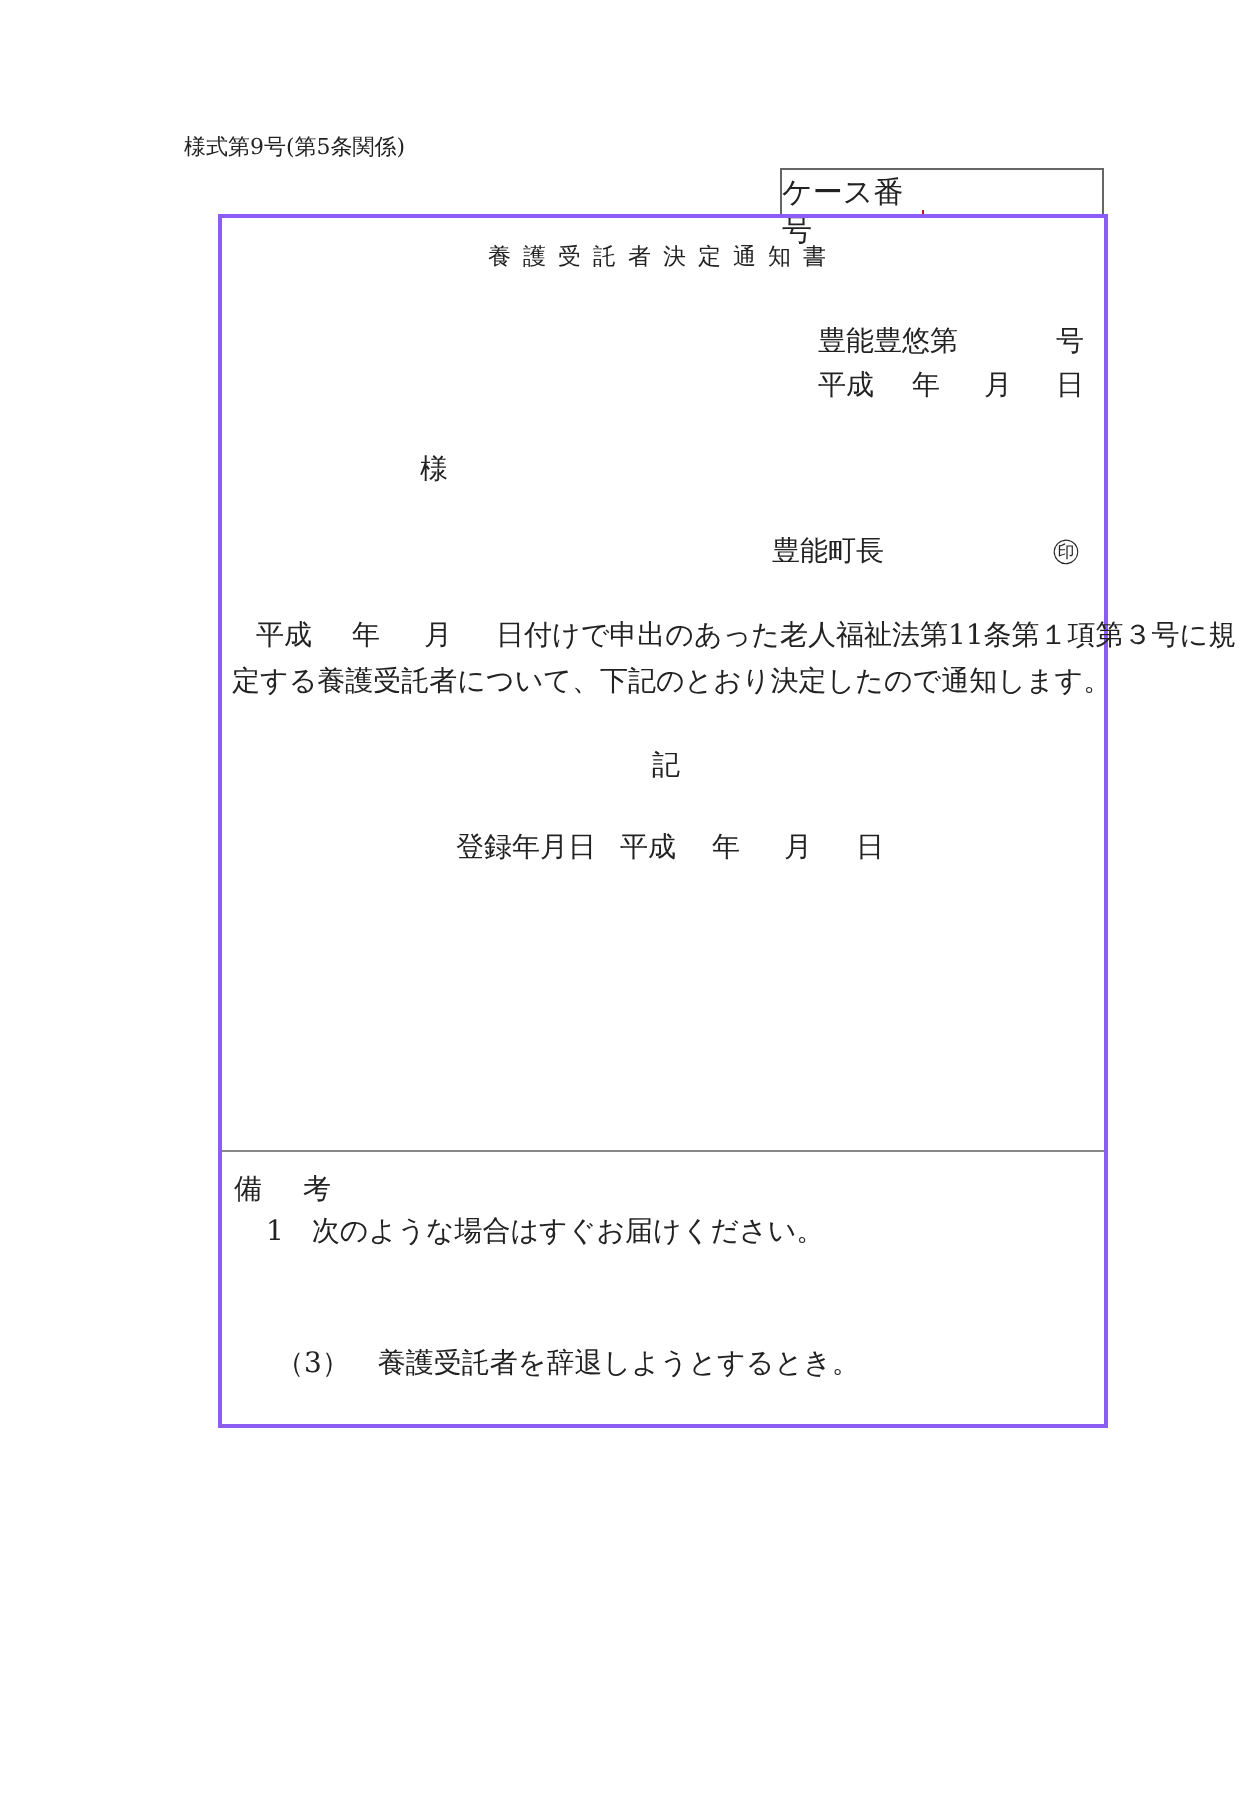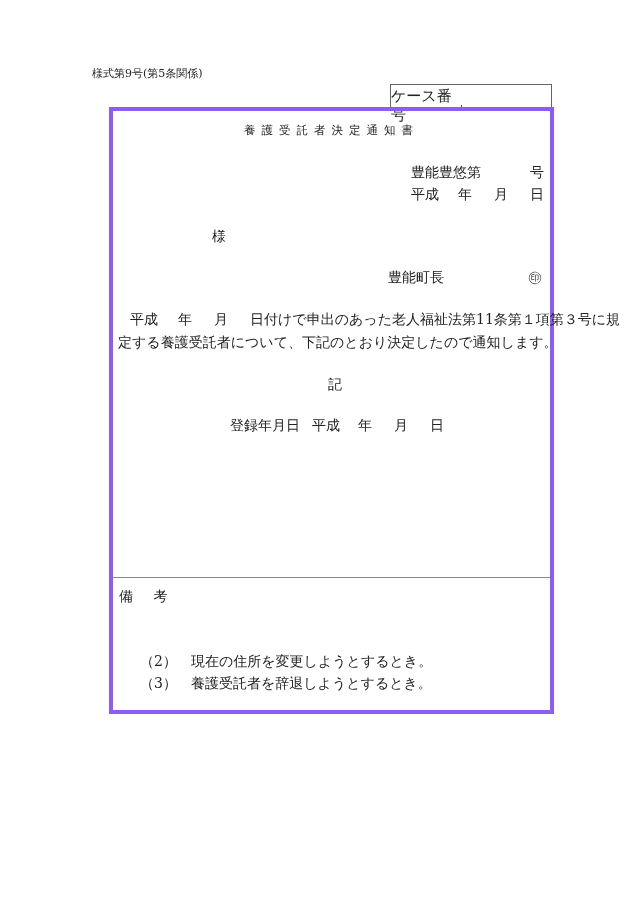--- a/index.html
+++ b/index.html
@@ -6,21 +6,21 @@
   body { width:630px; height:903px; background:#ffffff; position:relative; overflow:hidden;
          font-family:"DejaVu Serif","Liberation Serif",serif; color:#222; font-size:11px; }
   .abs { position:absolute; white-space:nowrap; }
   .form-label { left:92px; top:66px; font-size:11px; }
   .case-box { position:absolute; left:390px; top:84px; width:162px; height:23px;
               border:1px solid #666; border-bottom:none; box-sizing:border-box; display:flex; }
   .case-label { width:70px; border-right:1px solid #b91c1c; display:flex; align-items:center;
                 justify-content:center; font-size:15px;margin-top:20px; }
   .case-value { flex:1; }
   .main-box { position:absolute; left:109px; top:107px; width:445px; height:607px;
-              border:4px solid #8b5cf6; box-sizing:border-box; }
+              border:2px solid #8b5cf6; box-sizing:border-box; }
   .sep { position:absolute; left:0; right:0; top:466px; border-top:1px solid #888; }
   .title { left:0; right:0; top:12px; text-align:center; letter-spacing:6px; font-size:11.5px; }
   .t { font-size:14px; }
   .remarks-head { left:6px; top:477px; letter-spacing:8px; }
 </style>
 </head>
 <body>
 
 <div class="abs form-label">様式第9号(第5条関係)</div>
 
@@ -55,15 +55,15 @@
 
   <div class="abs t" style="left:117px; top:306px;">登録年月日</div>
   <div class="abs t" style="left:199px; top:306px;">平成</div>
   <div class="abs t" style="left:245px; top:306px;">年</div>
   <div class="abs t" style="left:281px; top:306px;">月</div>
   <div class="abs t" style="left:317px; top:306px;">日</div>
 
   <div class="sep"></div>
 
   <div class="abs t remarks-head">備 考</div>
-  <div class="abs t" style="left:27px; top:542px;">（2）　現在の住所を変更しようとするとき。</div>
+  <div class="abs t" style="left:22px; top:498px;">1　次のような場合はすぐお届けください。</div>
   <div class="abs t" style="left:27px; top:564px;">（3）　養護受託者を辞退しようとするとき。</div>
 </div>
 
 </body></html>

